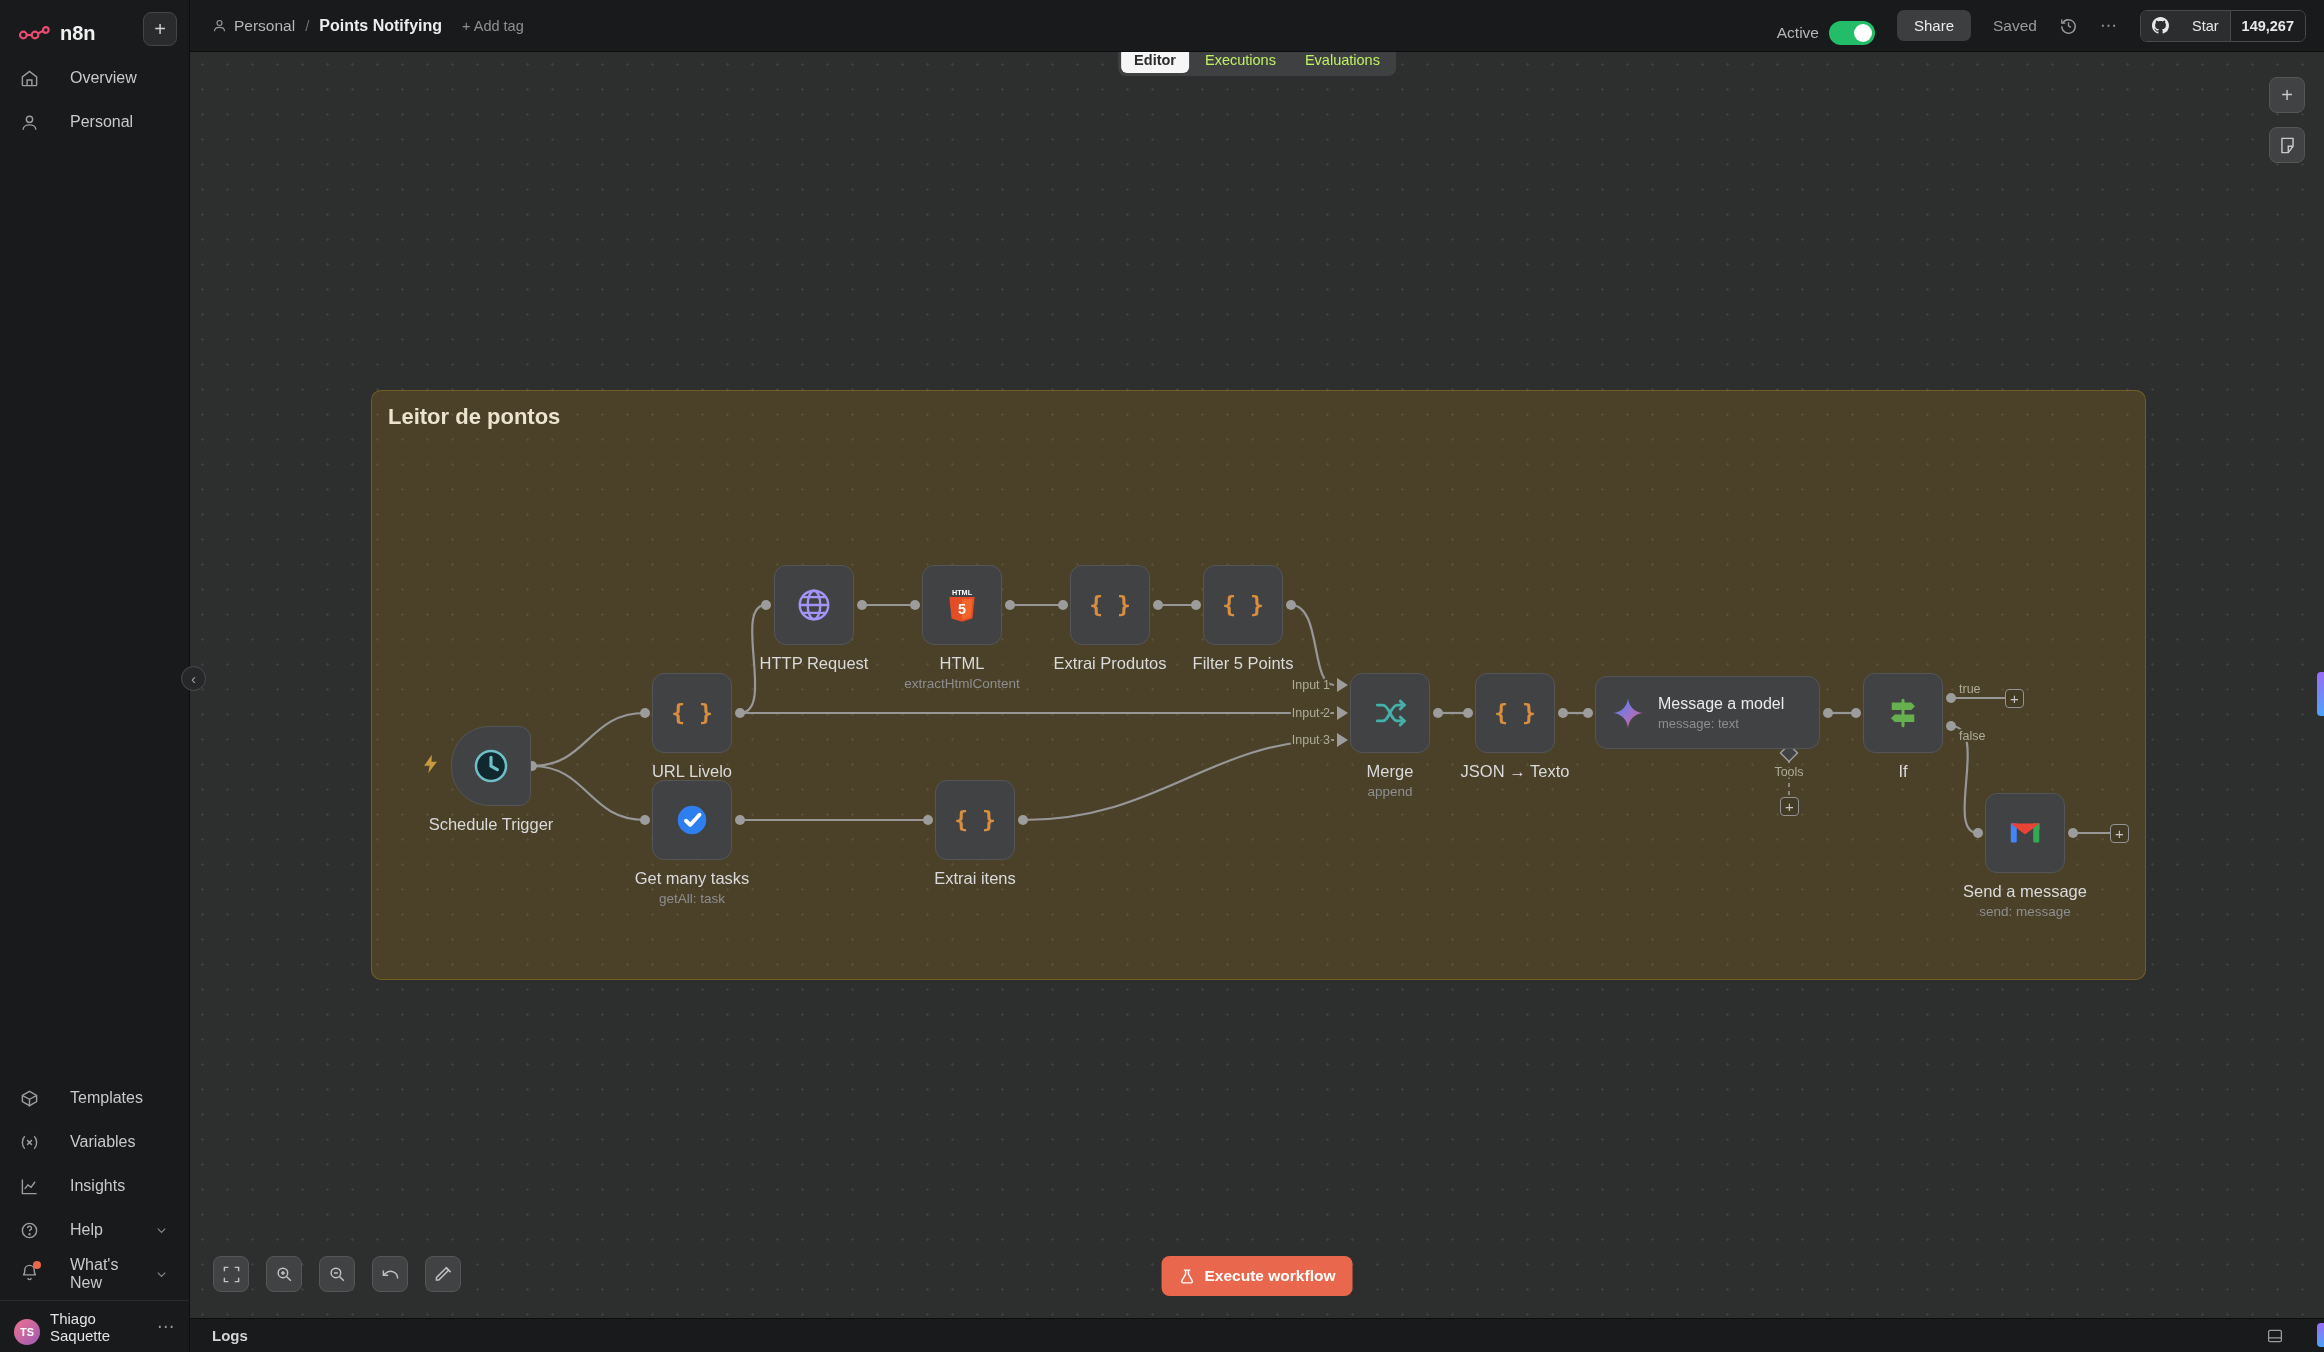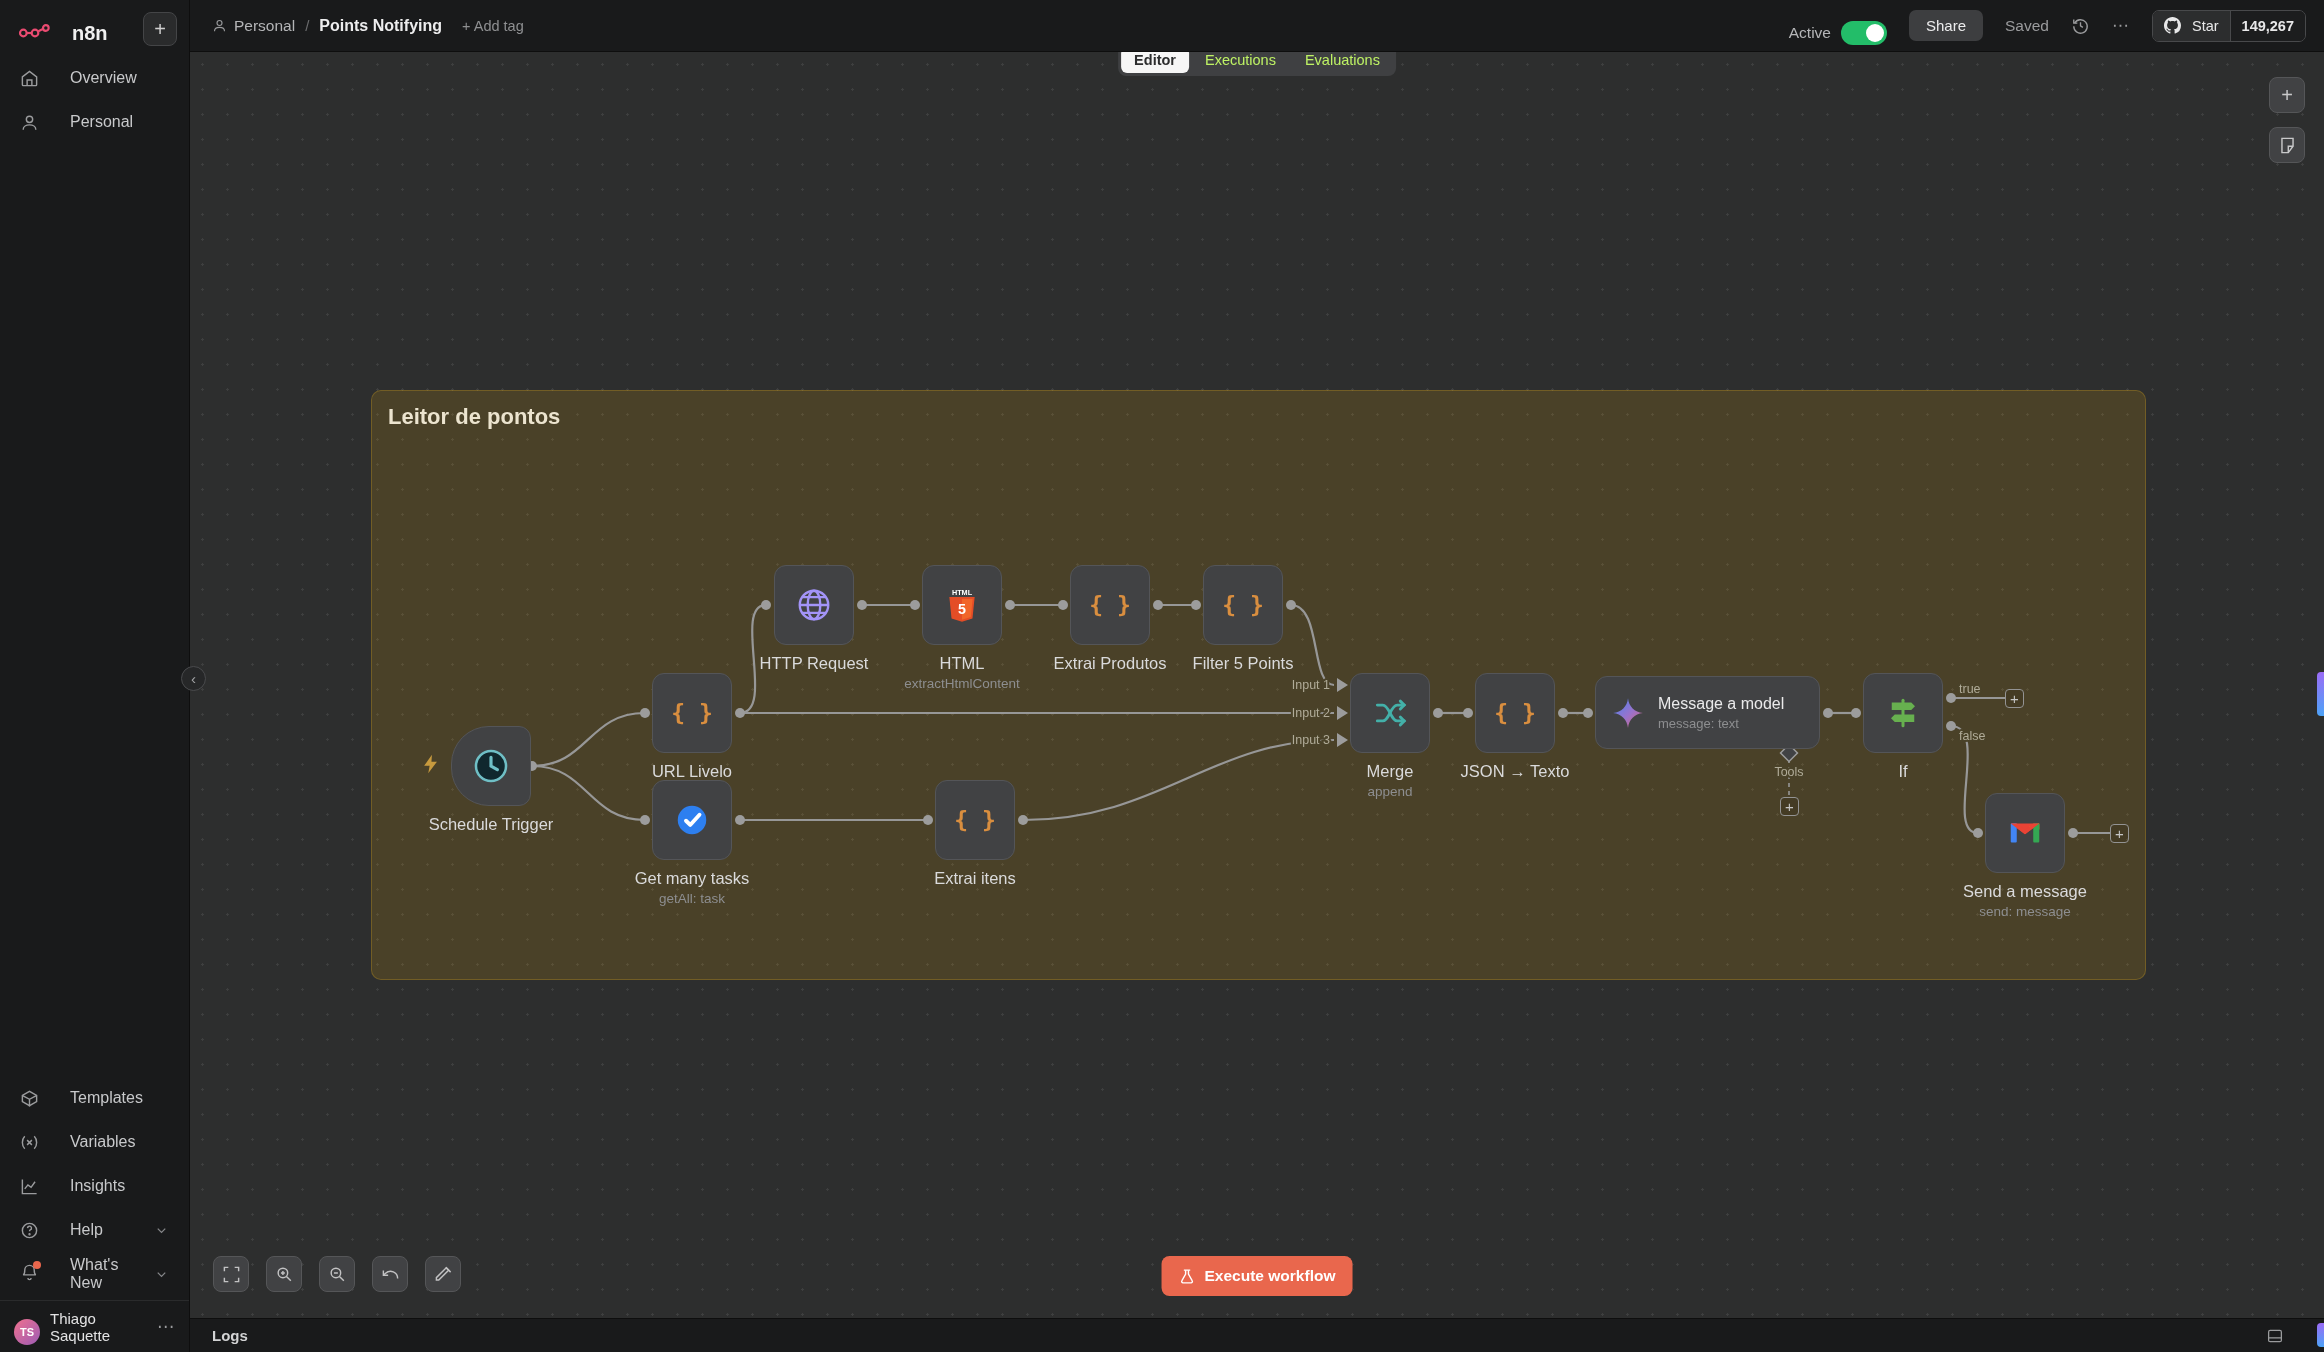--- a/index.html
+++ b/index.html
@@ -6,21 +6,21 @@
   html,body { width:2324px; height:1352px; background:#2d2e2e; font-family:"Liberation Sans","DejaVu Sans",sans-serif; overflow:hidden; }
   #page { position:relative; width:2324px; height:1352px; background:#2d2e2e; overflow:hidden; }
 
   
   #sidebar { position:absolute; left:0; top:0; width:190px; height:1352px; background:#191a1b; border-right:1px solid #0e0e0e; z-index:25; }
   #topbar  { position:absolute; left:190px; top:0; right:0; height:52px; background:#191a1b; border-bottom:1px solid #0e0e0e; z-index:20; display:flex; align-items:center; justify-content:space-between; padding:0 18px 0 22px; }
   #footer  { position:absolute; left:190px; right:0; bottom:0; height:34px; background:#191a1b; border-top:1px solid #0e0e0e; z-index:20; display:flex; align-items:center; padding:0 14px 0 22px;gap:40px; }
 
   
   .sb-header { display:flex; align-items:center; justify-content:space-between; padding:12px 12px 10px 18px; }
-  .logo { display:flex; align-items:center; gap:20px;margin-top:8px; }
+  .logo { display:flex; align-items:flex-end; gap:8px;margin-top:8px; }
   .logo-text { color:#f0f0f0; font-weight:bold; font-size:20px; }
   .sb-add { width:34px; height:34px; border:1px solid #444547; border-radius:8px; background:#2a2b2c; color:#cfcfcf; font-size:20px; display:flex; align-items:center; justify-content:center; cursor:pointer; }
   .sb-item { height:44px; display:flex; align-items:center; gap:31px; padding:0 20px; color:#c8c9cb; font-size:16px; cursor:pointer; }
   .sb-item svg { flex:0 0 auto; }
   .sb-item .chev { margin-left:auto; }
   .sb-bottom { position:absolute; bottom:56px; left:0; right:0; }
   .sb-user { position:absolute; bottom:0; left:0; right:0; height:52px; border-top:1px solid #2a2b2c; display:flex; align-items:center; gap:10px; padding:0 14px; cursor:pointer; }
   .avatar { width:26px; height:26px; border-radius:50%; background:linear-gradient(135deg,#f0718e,#9c5bb5); color:#fff; font-size:11px; font-weight:bold; display:flex; align-items:center; justify-content:center;margin-top:10px; }
   .sb-user-name { color:#e3e3e4; font-size:15px; flex:1; }
   .dots { color:#9a9b9d; font-size:17px; letter-spacing:1px; }
@@ -35,21 +35,21 @@
   .add-tag { color:#8f9092; font-size:14.5px; margin-left:10px; cursor:pointer; }
   .tb-right { display:flex; align-items:center; gap:22px; }
   .active-group { display:flex; align-items:center; gap:10px;margin-top:15px; }
   .active-label { color:#b5b6b8; font-size:15.5px; }
   .toggle { width:46px; height:24px; border-radius:12px; background:#23bd69; position:relative; cursor:pointer; }
   .toggle-knob { position:absolute; right:3px; top:3px; width:18px; height:18px; border-radius:50%; background:#fff; }
   .share-btn { background:#3d3e40; color:#ececed; font-size:15px; padding:7px 17px; border-radius:7px; border:none; cursor:pointer; }
   .saved { color:#9a9b9d; font-size:15.5px; }
   .icon-btn { background:none; border:none; color:#9a9b9d; cursor:pointer; display:flex; align-items:center; }
   .gh { display:flex; align-items:stretch; border:1px solid #48494b; border-radius:7px; overflow:hidden; cursor:pointer; height:32px; }
-  .gh-left { display:flex; align-items:center; gap:11px; background:#2c2d2e; padding:0 11px; color:#e8e8e9; font-size:14.5px; }
+  .gh-left { display:flex; align-items:center; gap:23px; background:#2c2d2e; padding:0 11px; color:#e8e8e9; font-size:14.5px; }
   .gh-count { display:flex; align-items:center; background:#1c1d1e; border-left:1px solid #48494b; padding:0 11px; color:#e8e8e9; font-size:14.5px; font-weight:600; }
 
   
   #tabs { position:absolute; left:1257px; top:44px; transform:translateX(-50%); background:#3f4042; border-radius:8px; padding:3px; display:flex; gap:3px; z-index:12; }
   .tab { font-size:14.5px; color:#bef264; padding:5px 13px; border-radius:6px; cursor:pointer; white-space:nowrap; }
   .tab.active { background:#f6f6f6; color:#2c2d2e; font-weight:600; }
 
   
   #canvas-bg { position:absolute; left:190px; top:52px; right:0; bottom:34px; background:#2d2e2e; background-image:radial-gradient(#3e3f3f 1.3px, transparent 1.4px); background-size:25px 25px; z-index:0; }
   #sticky { position:absolute; left:371px; top:390px; width:1775px; height:590px; background:rgba(255,186,10,0.14); border:1px solid rgba(255,196,32,0.22); border-radius:10px; z-index:1; padding:13px 16px; }

